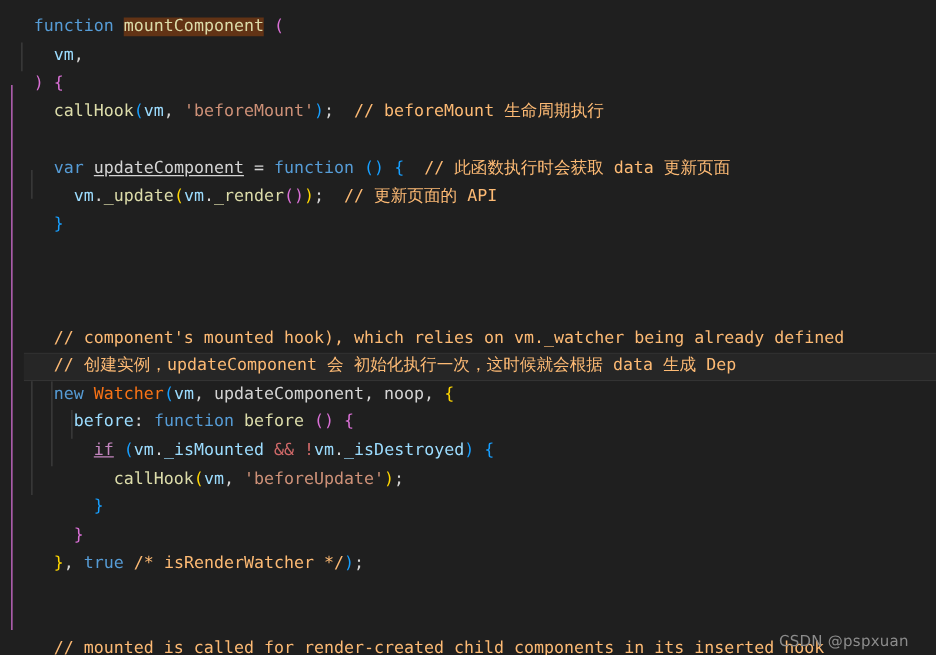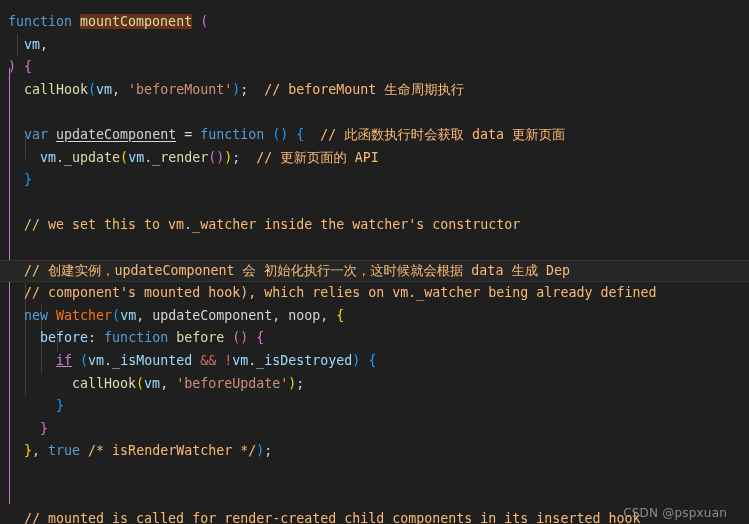--- a/index.html
+++ b/index.html
@@ -29,20 +29,21 @@
   }
   .line {
     position: relative;
     height: 22.6px;
     line-height: 22.6px;
     font-size: 13.3px;
     white-space: pre;
     color: #d4d4d4;
     padding-left: 8px;
     box-sizing: border-box;
+    margin-left: 19px;
   }
   .line.current {
     background: #262626;
     box-shadow: inset 0 1px 0 #333333, inset 0 -1px 0 #333333;
   }
   
   .kw       { color: #569cd6; }   
   .kwp      { color: #c586c0; text-decoration: underline; }   
   .fn       { color: #dcdcaa; }   
   .type     { color: #f97316; }   
@@ -93,24 +94,24 @@
   <div class="code-area">
       <div class="line"><span class="kw">function</span><span class="plain"> </span><span class="sel">mountComponent</span><span class="plain"> </span><span class="p2">(</span></div>
       <div class="line"><span class="plain">  </span><span class="var">vm</span><span class="plain">,</span></div>
       <div class="line"><span class="p2">)</span><span class="plain"> </span><span class="p2">{</span></div>
       <div class="line"><span class="plain">  </span><span class="fn">callHook</span><span class="p3">(</span><span class="var">vm</span><span class="plain">, </span><span class="str">'beforeMount'</span><span class="p3">)</span><span class="plain">;</span><span class="plain">  </span><span class="cmt">// beforeMount 生命周期执行</span></div>
       <div class="line">&nbsp;</div>
       <div class="line"><span class="plain">  </span><span class="kw">var</span><span class="plain"> </span><span class="plain underline">updateComponent</span><span class="plain"> </span><span class="op">=</span><span class="plain"> </span><span class="kw">function</span><span class="plain"> </span><span class="p3">(</span><span class="p3">)</span><span class="plain"> </span><span class="p3">{</span><span class="plain">  </span><span class="cmt">// 此函数执行时会获取 data 更新页面</span></div>
       <div class="line"><span class="plain">    </span><span class="var">vm</span><span class="plain">.</span><span class="fn">_update</span><span class="p1">(</span><span class="var">vm</span><span class="plain">.</span><span class="fn">_render</span><span class="p2">(</span><span class="p2">)</span><span class="p1">)</span><span class="plain">;</span><span class="plain">  </span><span class="cmt">// 更新页面的 API</span></div>
       <div class="line"><span class="plain">  </span><span class="p3">}</span></div>
       <div class="line">&nbsp;</div>
-      <div class="line"><span class="plain">  </span><span class="cmt">// we set this to vm._watcher inside the watcher's constructor</span></div>
       <div class="line"><span class="plain">  </span></div>
+      <div class="line"><span class="plain">  </span></div>
+      <div class="line"><span class="plain">  </span><span class="cmt">// component's mounted hook), which relies on vm._watcher being already defined</span></div>
       <div class="line current"><span class="plain">  </span><span class="cmt">// 创建实例，updateComponent 会 初始化执行一次，这时候就会根据 data 生成 Dep</span></div>
-      <div class="line"><span class="plain">  </span><span class="cmt">// component's mounted hook), which relies on vm._watcher being already defined</span></div>
       <div class="line"><span class="plain">  </span><span class="kw">new</span><span class="plain"> </span><span class="type">Watcher</span><span class="p3">(</span><span class="var">vm</span><span class="plain">, </span><span class="plain">updateComponent</span><span class="plain">, </span><span class="plain">noop</span><span class="plain">, </span><span class="p1">{</span></div>
       <div class="line"><span class="plain">    </span><span class="var">before</span><span class="plain">:</span><span class="plain"> </span><span class="kw">function</span><span class="plain"> </span><span class="fn">before</span><span class="plain"> </span><span class="p2">(</span><span class="p2">)</span><span class="plain"> </span><span class="p2">{</span></div>
       <div class="line"><span class="plain">      </span><span class="kwp">if</span><span class="plain"> </span><span class="p3">(</span><span class="var">vm</span><span class="plain">.</span><span class="var">_isMounted</span><span class="plain"> </span><span class="opr">&amp;&amp;</span><span class="plain"> </span><span class="opr">!</span><span class="var">vm</span><span class="plain">.</span><span class="var">_isDestroyed</span><span class="p3">)</span><span class="plain"> </span><span class="p3">{</span></div>
       <div class="line"><span class="plain">        </span><span class="fn">callHook</span><span class="p1">(</span><span class="var">vm</span><span class="plain">, </span><span class="str">'beforeUpdate'</span><span class="p1">)</span><span class="plain">;</span></div>
       <div class="line"><span class="plain">      </span><span class="p3">}</span></div>
       <div class="line"><span class="plain">    </span><span class="p2">}</span></div>
       <div class="line"><span class="plain">  </span><span class="p1">}</span><span class="plain">, </span><span class="kw">true</span><span class="plain"> </span><span class="cmt">/* isRenderWatcher */</span><span class="p3">)</span><span class="plain">;</span></div>
       <div class="line">&nbsp;</div>
       <div class="line"><span class="plain">  </span></div>
       <div class="line"><span class="plain">  </span><span class="cmt">// mounted is called for render-created child components in its inserted hook</span></div>

